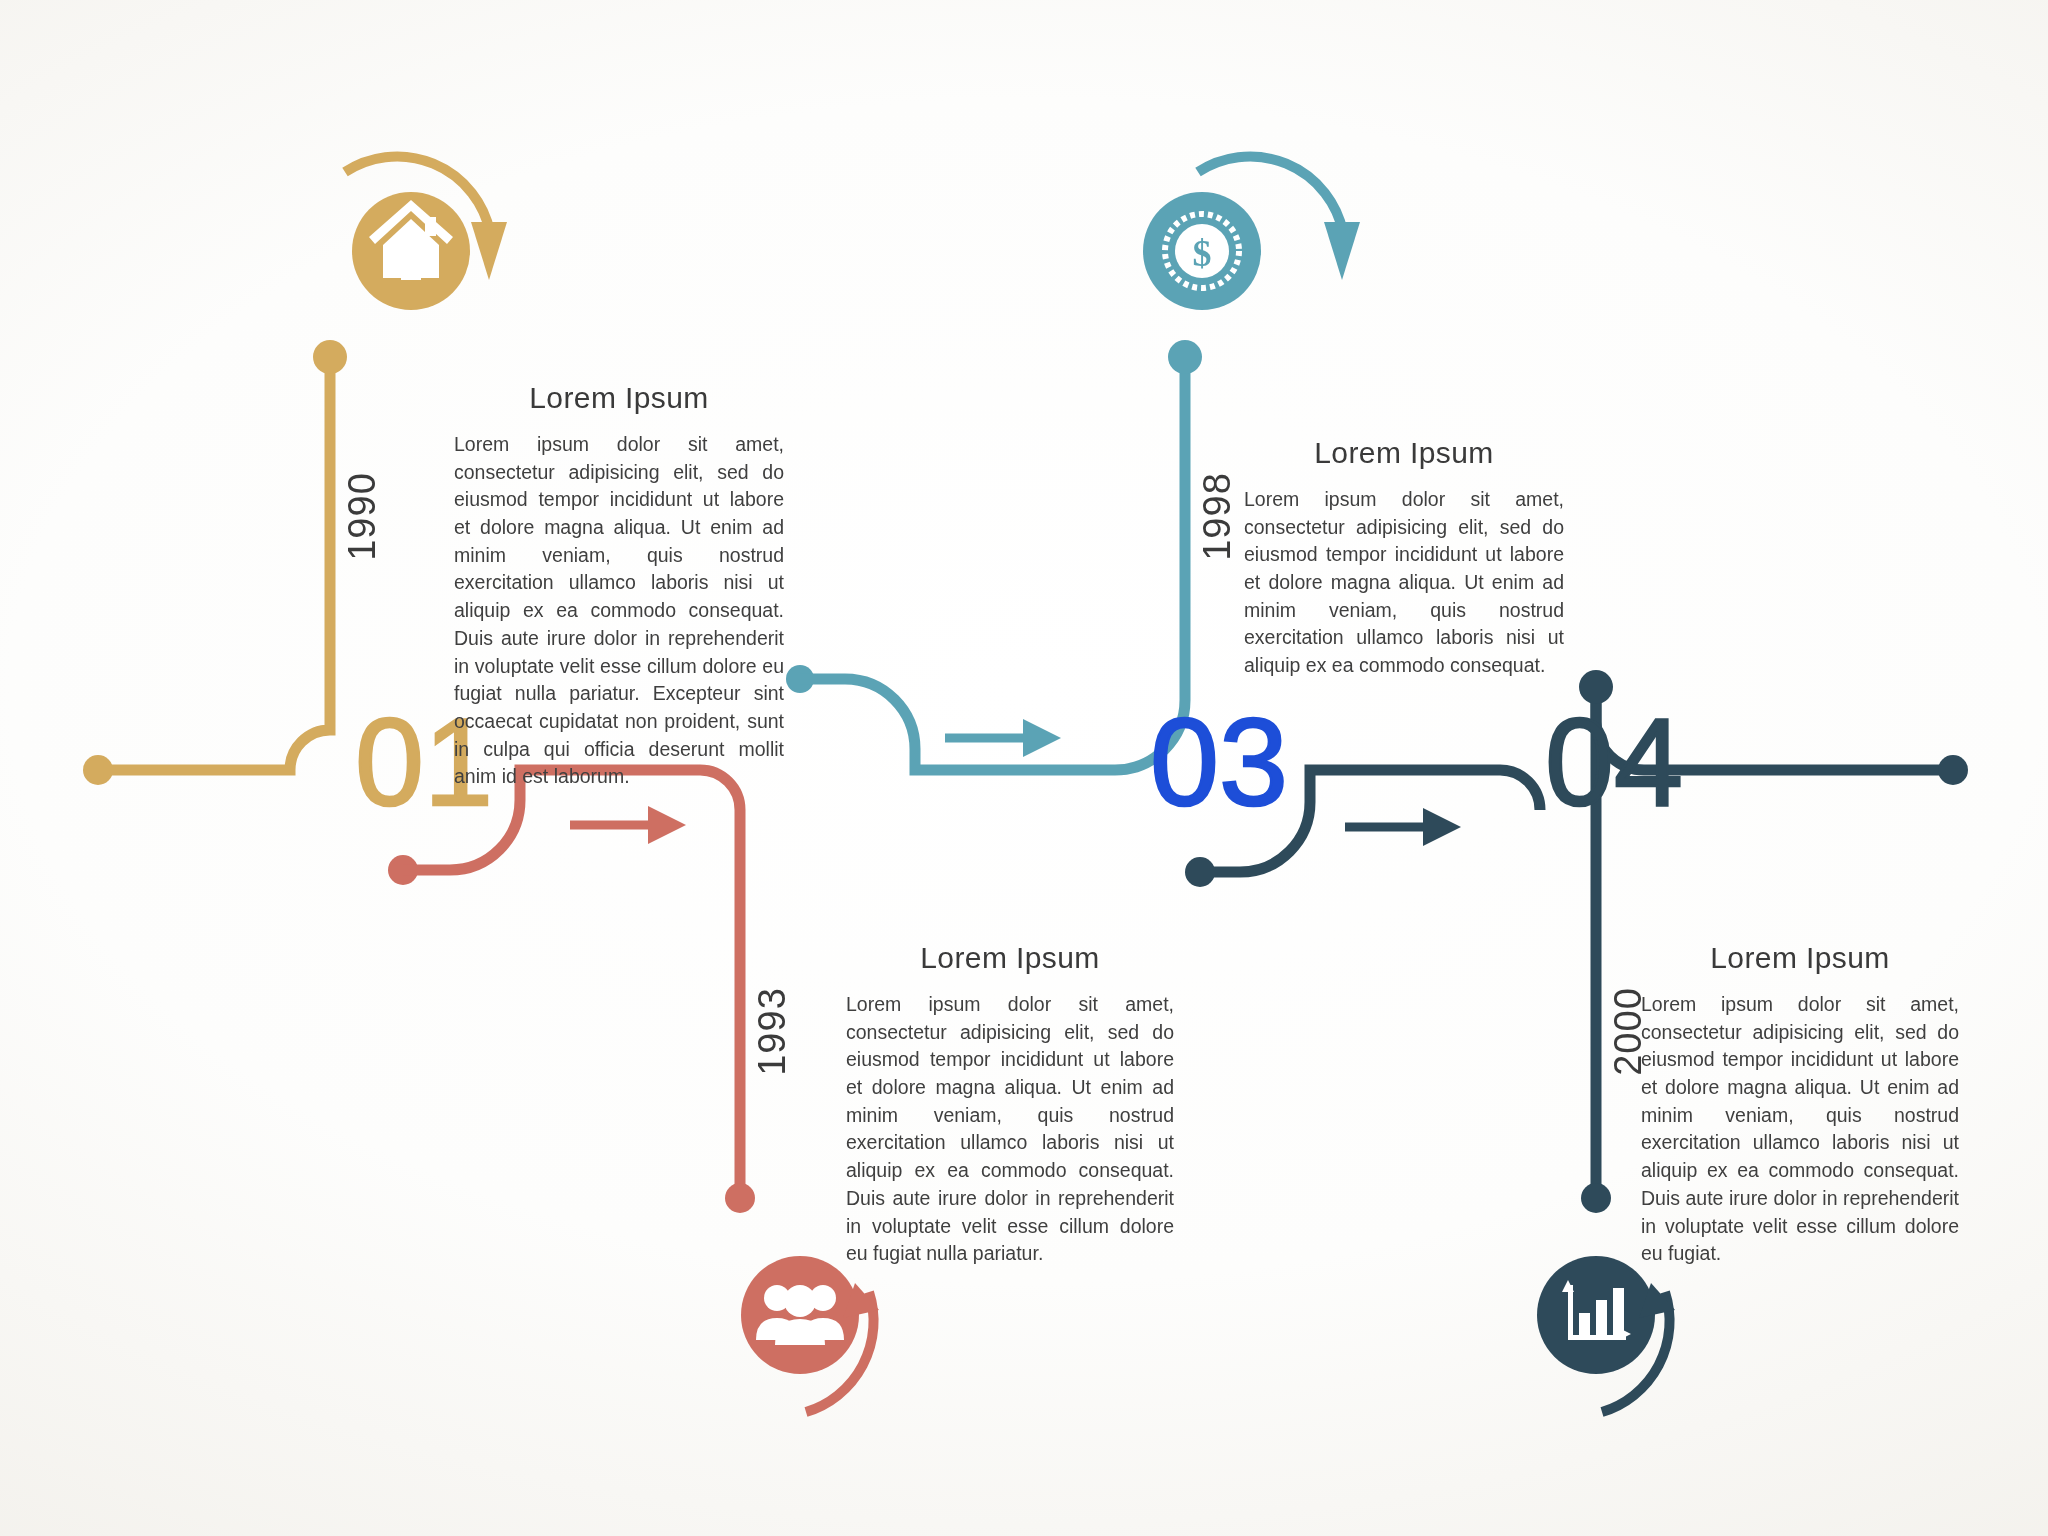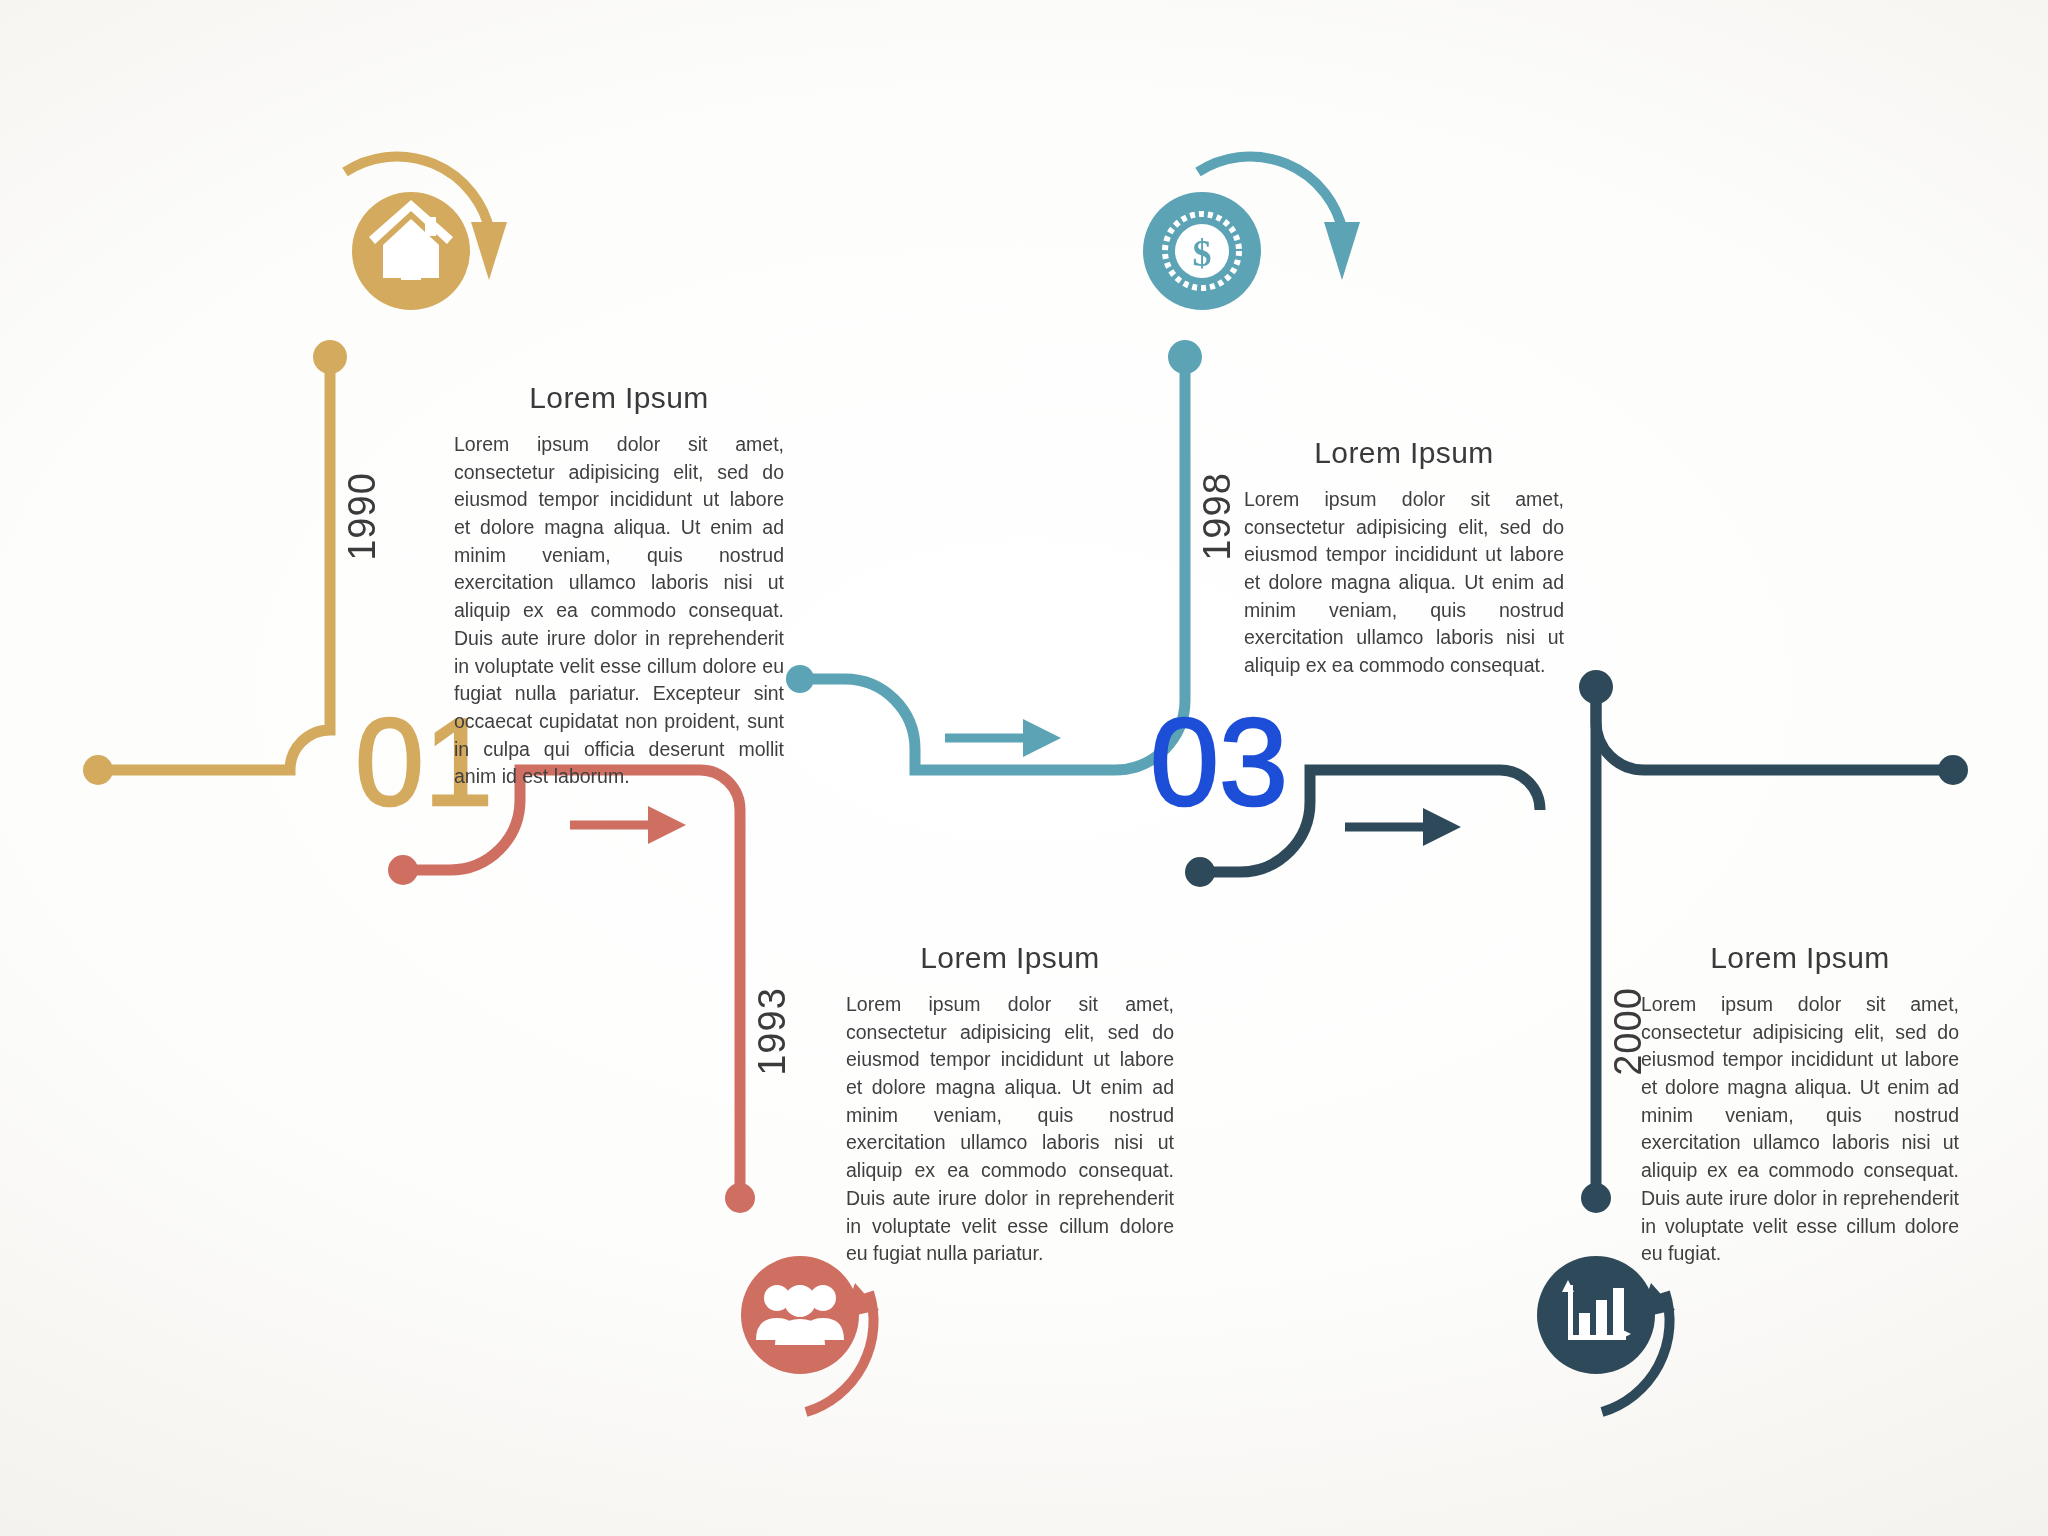--- a/index.html
+++ b/index.html
@@ -152,20 +152,21 @@
       </g>
     </g>
 
   </svg>
 
   <div class="numlabel" style="left:355px;top:700px;color:#d4ab5e;">01</div>
 
 
   <div class="numlabel" style="left:1150px;top:700px;color:#1d4ed8;">03</div>
 
+  <div class="numlabel" style="left:1545px;top:700px;color:#2e4a5a;">04</div>
 
   <div class="yearlabel" style="left:318px;top:495px;transform:rotate(-90deg);">1990</div>
 
   <div class="yearlabel" style="left:728px;top:1010px;transform:rotate(-90deg);">1993</div>
 
   <div class="yearlabel" style="left:1173px;top:495px;transform:rotate(-90deg);">1998</div>
 
   <div class="yearlabel" style="left:1584px;top:1010px;transform:rotate(-90deg);">2000</div>
 
   <div class="txtblock" style="left:438px;top:365px;width:362px;">

